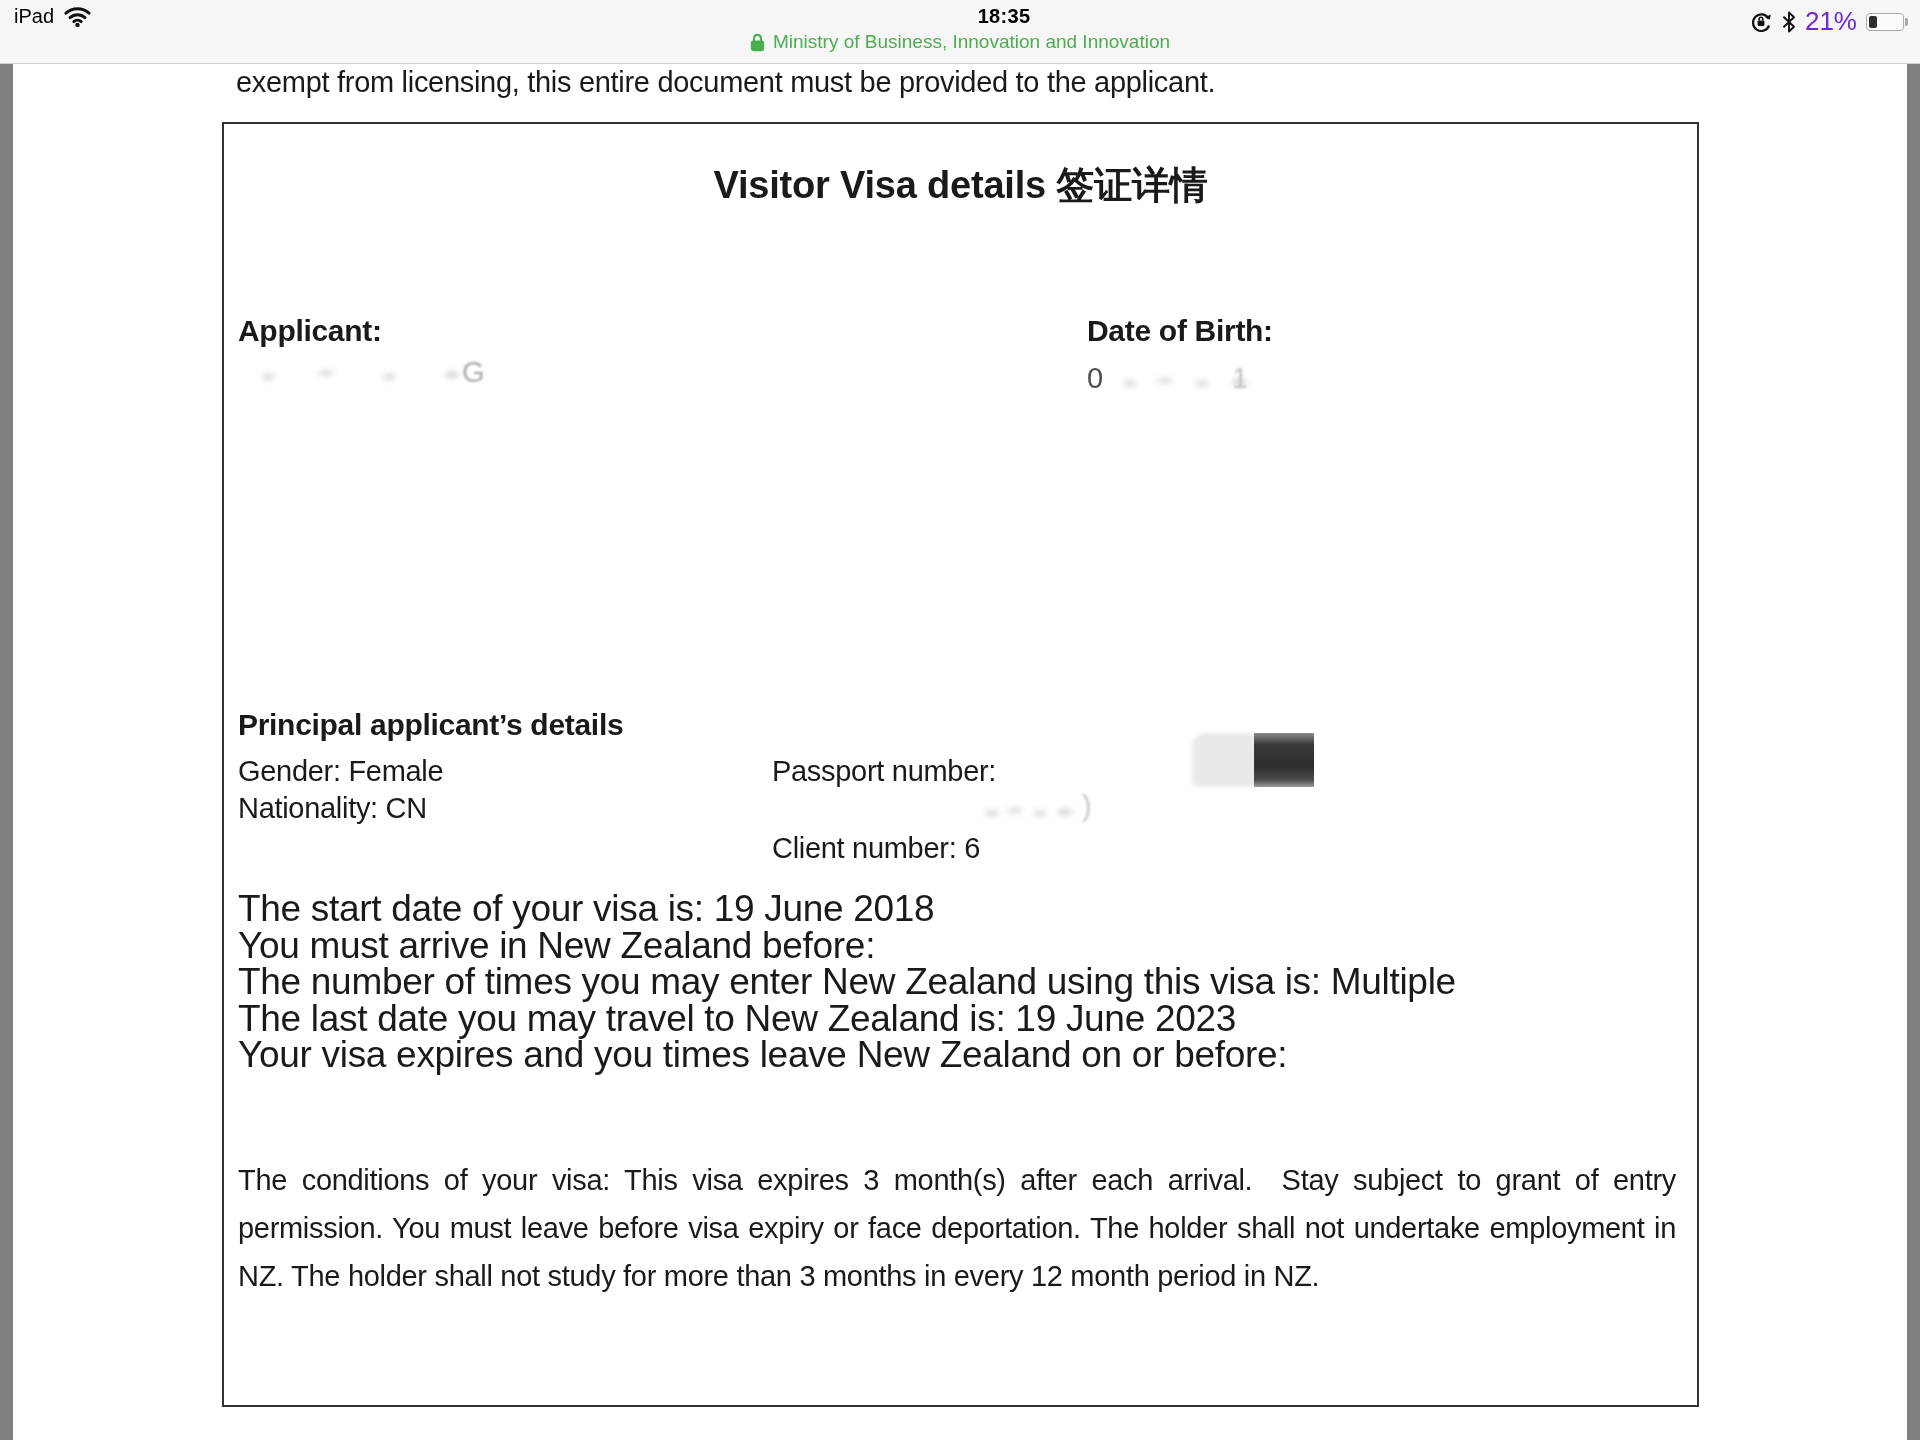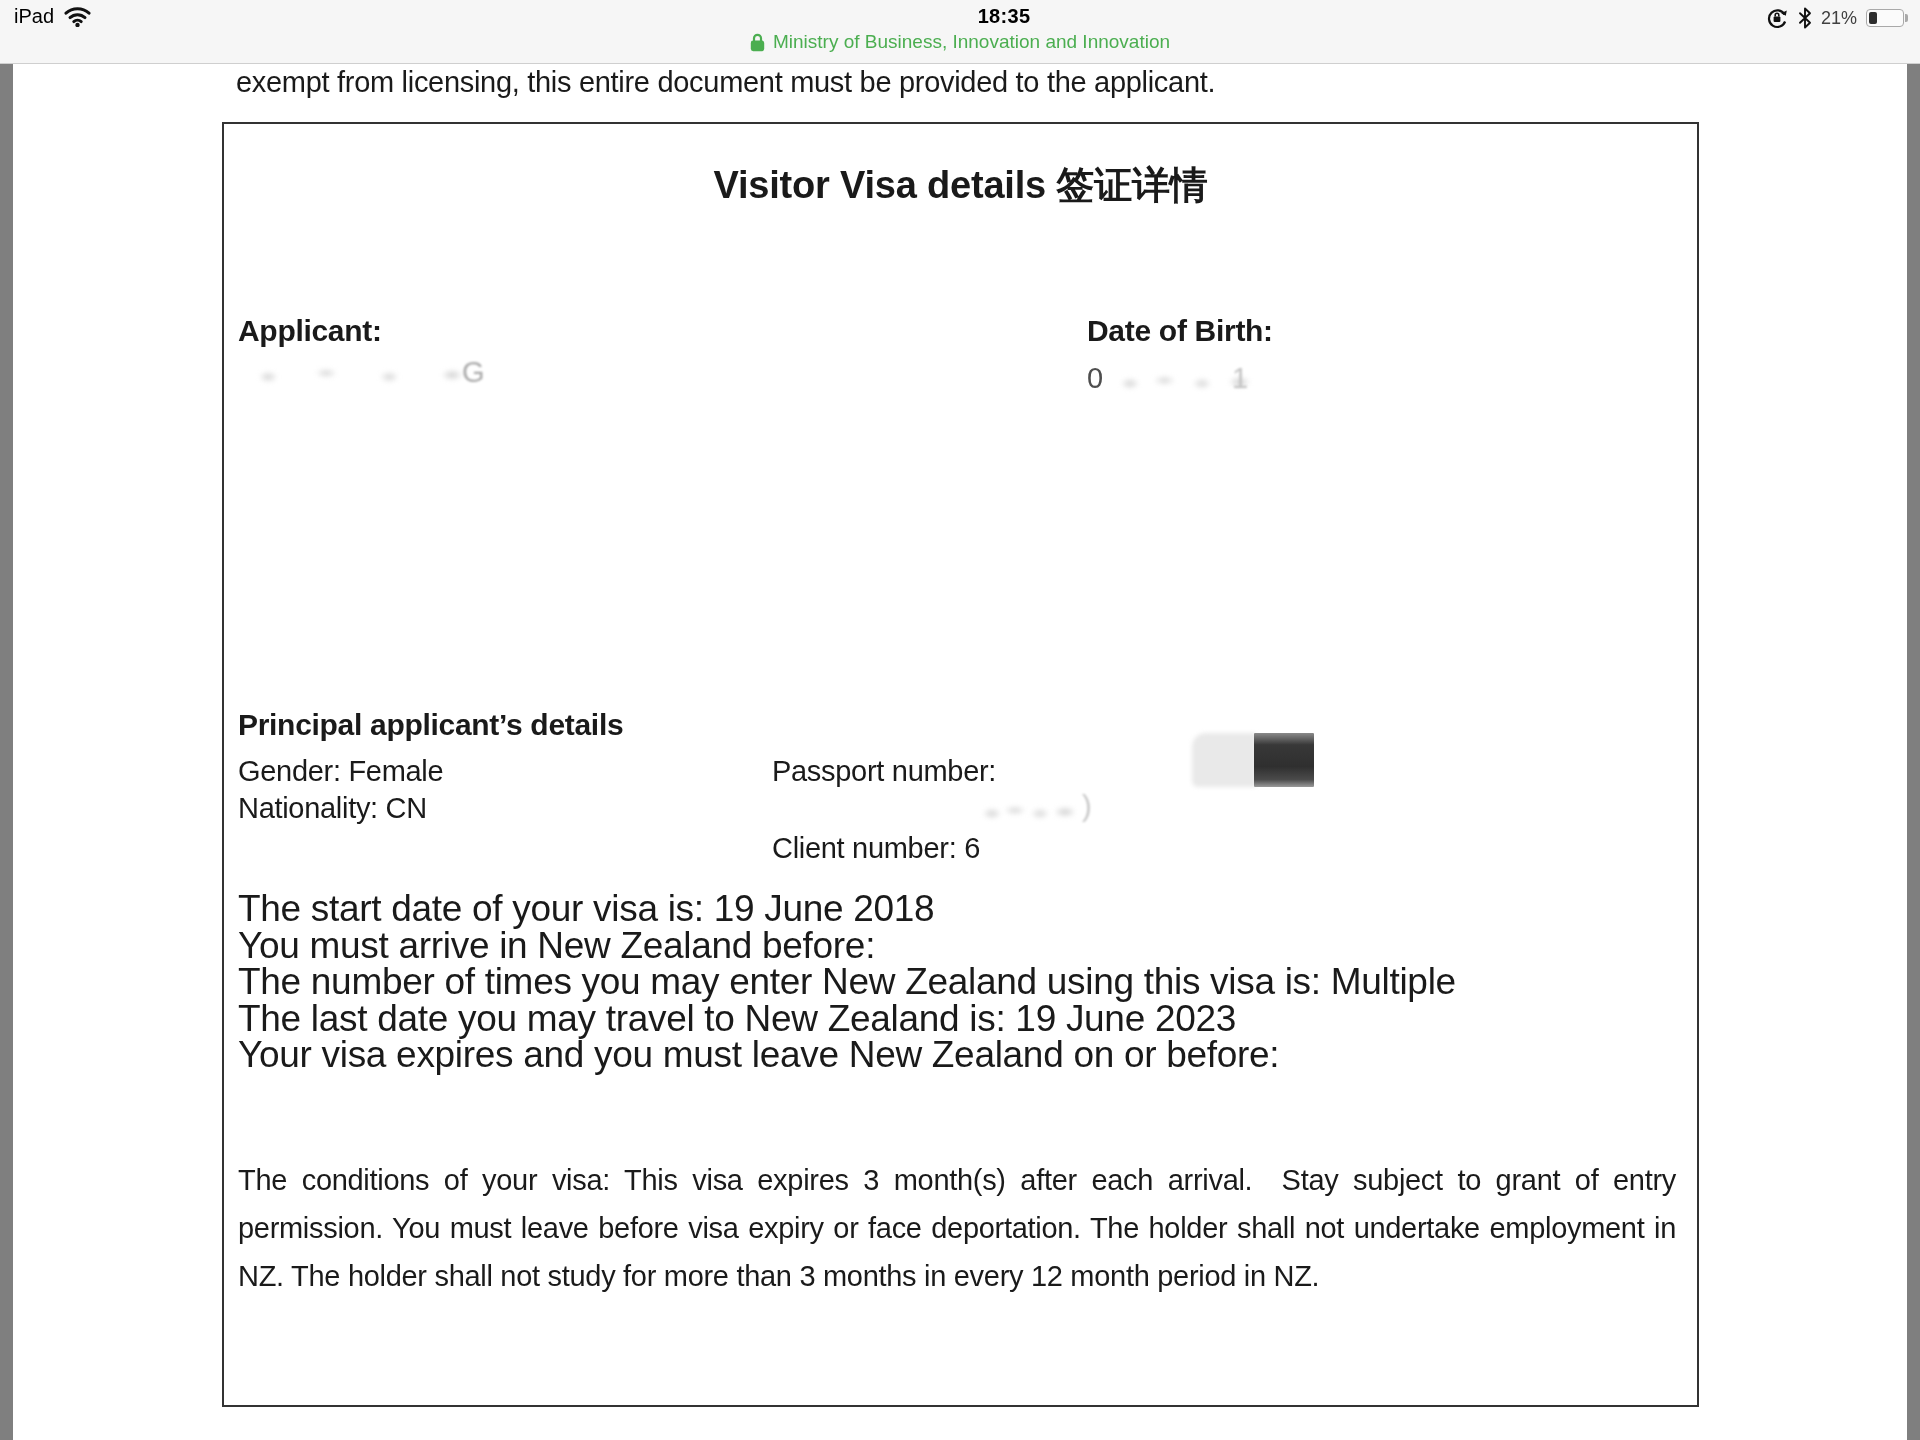--- a/index.html
+++ b/index.html
@@ -6,21 +6,21 @@
   body{width:1920px;height:1440px;background:#ffffff;font-family:"Liberation Sans","DejaVu Sans",sans-serif;color:#1a1a1a;}
   .screen{position:relative;width:1920px;height:1440px;overflow:hidden;background:#ffffff;}
 
   
   .statusbar{position:absolute;left:0;top:0;width:1920px;height:64px;background:#f6f6f6;border-bottom:1px solid #cfcfcf;box-sizing:border-box;}
   .sb-left{position:absolute;left:14px;top:5px;display:flex;align-items:center;gap:10px;}
   .carrier{font-size:20px;color:#000;}
   .sb-center{position:absolute;left:0;top:5px;width:100%;text-align:center;padding-left:44px;}
   .time{font-size:20px;font-weight:700;color:#000;letter-spacing:.3px;}
   .sb-right{position:absolute;right:16px;top:6px;display:flex;align-items:center;gap:9px;}
-  .battery-pct{font-size:18px;color:#404040;}
+  .battery-pct{font-size:26px;color:#6d28d9;}
   .battery{position:relative;width:36px;height:16px;border:1px solid #a9a9a9;border-radius:4px;background:#fbfbfb;}
   .battery-fill{position:absolute;left:2px;top:2px;bottom:2px;width:22%;background:#2e2e2e;border-radius:2px;}
   .battery-nub{position:absolute;right:-5px;top:4px;width:3px;height:8px;background:#a9a9a9;border-radius:0 2px 2px 0;}
   .urlrow{position:absolute;left:0;top:31px;width:100%;display:flex;justify-content:center;align-items:center;gap:8px;}
   .site-name{font-size:19px;}
 
   
   .margin-strip{position:absolute;top:64px;bottom:0;width:13px;}
   .margin-left{left:0;}
   .margin-right{right:0;}
@@ -144,19 +144,19 @@
       <div class="txt row-nationality">Nationality: CN</div>
       <div class="txt row-client">Client number: 6</div>
       <div class="smudge smudge-client"></div>
       <div class="frag frag-client-tail">)</div>
 
       <div class="visa-lines">
         <div>The start date of your visa is: 19 June 2018</div>
         <div>You must arrive in New Zealand before:</div>
         <div>The number of times you may enter New Zealand using this visa is: Multiple</div>
         <div>The last date you may travel to New Zealand is: 19 June 2023</div>
-        <div>Your visa expires and you must leave New Zealand on or before:</div>
+        <div>Your visa expires and you times leave New Zealand on or before:</div>
       </div>
 
       <div class="conditions">The conditions of your visa: This visa expires 3 month(s) after each arrival.  Stay subject to grant of entry permission. You must leave before visa expiry or face deportation. The holder shall not undertake employment in NZ. The holder shall not study for more than 3 months in every 12 month period in NZ.</div>
     </section>
   </main>
 </div>
 
 </body></html>

